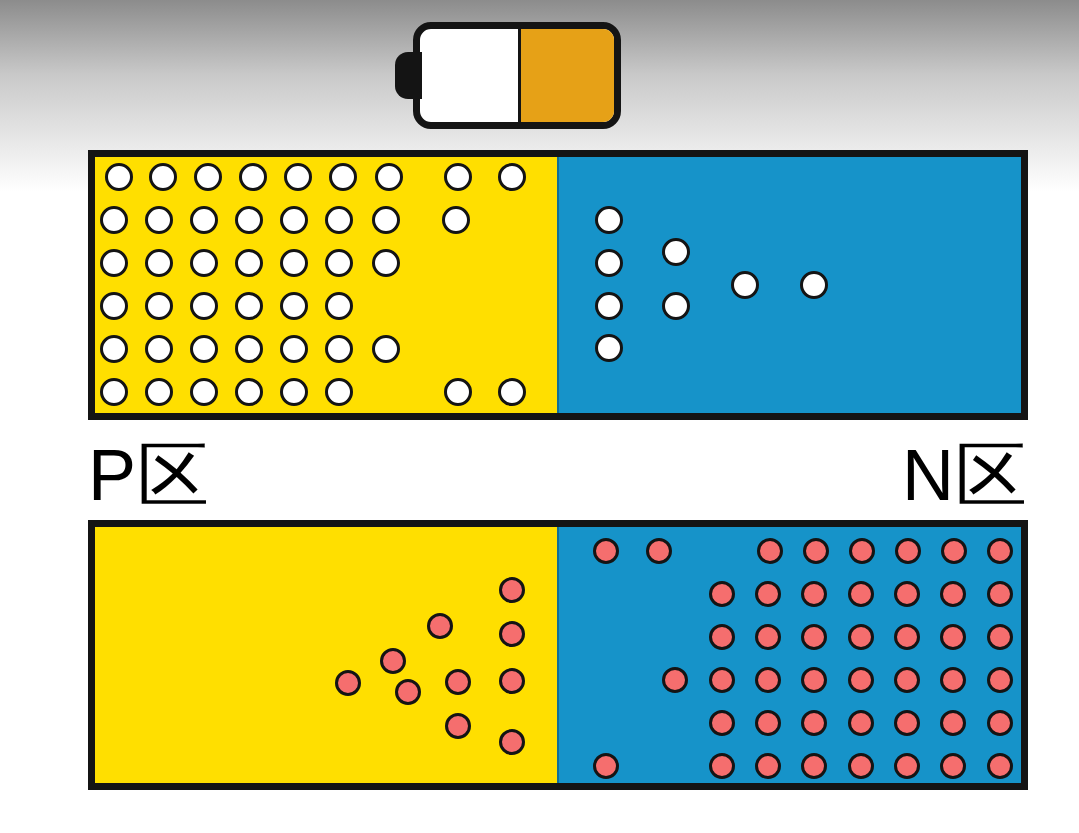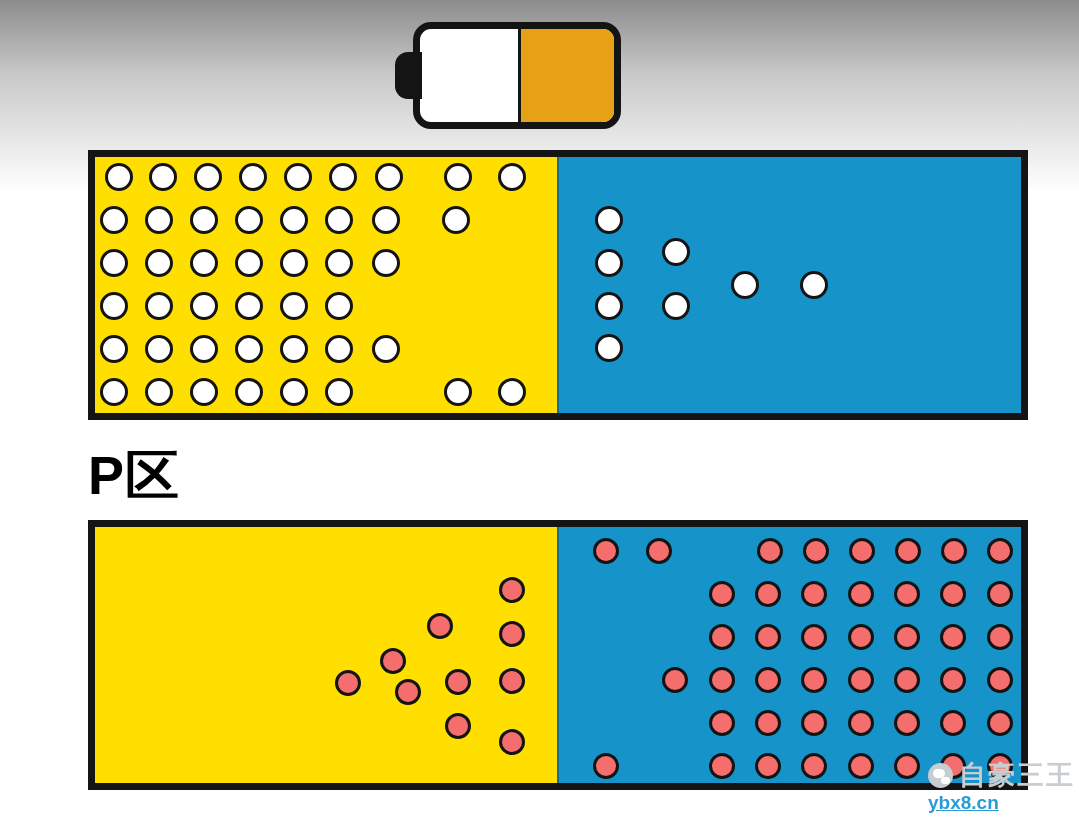--- a/index.html
+++ b/index.html
@@ -37,21 +37,21 @@
   #dots-layer{position:absolute;inset:0;pointer-events:none;z-index:5;}
   .dot{position:absolute;border-radius:50%;box-sizing:border-box;border:3px solid var(--outline,#141414);}
   .dot.hole{background:var(--hole,#ffffff);}
   .dot.electron{background:var(--electron,#F56E6E);}
   
   .labels-row{
     position:absolute;left:88px;top:443px;width:940px;height:66px;
     display:flex;align-items:center;justify-content:space-between;z-index:2;
   }
   .lbl{color:#000;}
-  .lbl.big{font-size:54px;font-weight:700;letter-spacing:1px;}
+  .lbl.big{font-size:72px;font-weight:400;letter-spacing:1px;}
   .lbl.mid{font-size:38px;font-weight:600;}
   
   .watermark{position:absolute;right:4px;top:762px;z-index:6;text-align:left;line-height:1;}
   .wm-row{display:flex;align-items:center;gap:6px;}
   .wm-icon{
     position:relative;width:25px;height:25px;border-radius:50%;
     background:var(--wm-text,#c8cdd1);flex:0 0 auto;
   }
   .wm-icon::after{
     content:"";position:absolute;left:5px;top:6px;width:12px;height:9px;
@@ -74,20 +74,21 @@
     <div class="battery-fill"></div>
   </div>
 
   <div class="panel top">
     <div class="half-yellow"></div>
     <div class="half-blue"></div>
   </div>
 
   <div class="labels-row">
     <div class="lbl big">P区</div>
+    <div class="lbl big">N区</div>
   </div>
 
   <div class="panel bottom">
     <div class="half-yellow"></div>
     <div class="half-blue"></div>
   </div>
 
   <div id="dots-layer">
       <div class="dot hole" style="left: 105px; top: 163px; height: 28px; width: 28px;"></div>
       <div class="dot hole" style="left: 149px; top: 163px; height: 28px; width: 28px;"></div>
@@ -192,21 +193,14 @@
       <div class="dot electron" style="left: 593px; top: 753px; height: 26px; width: 26px;"></div>
       <div class="dot electron" style="left: 709px; top: 753px; height: 26px; width: 26px;"></div>
       <div class="dot electron" style="left: 755px; top: 753px; height: 26px; width: 26px;"></div>
       <div class="dot electron" style="left: 801px; top: 753px; height: 26px; width: 26px;"></div>
       <div class="dot electron" style="left: 848px; top: 753px; height: 26px; width: 26px;"></div>
       <div class="dot electron" style="left: 894px; top: 753px; height: 26px; width: 26px;"></div>
       <div class="dot electron" style="left: 940px; top: 753px; height: 26px; width: 26px;"></div>
       <div class="dot electron" style="left: 987px; top: 753px; height: 26px; width: 26px;"></div>
     </div>
 
-  <div class="watermark">
-    <div class="wm-row">
-      <span class="wm-icon"></span>
-      <span class="wm-name">自豪三王</span>
-    </div>
-    <div class="wm-site">ybx8.cn</div>
-  </div>
 
 </div>
 
 </body></html>

